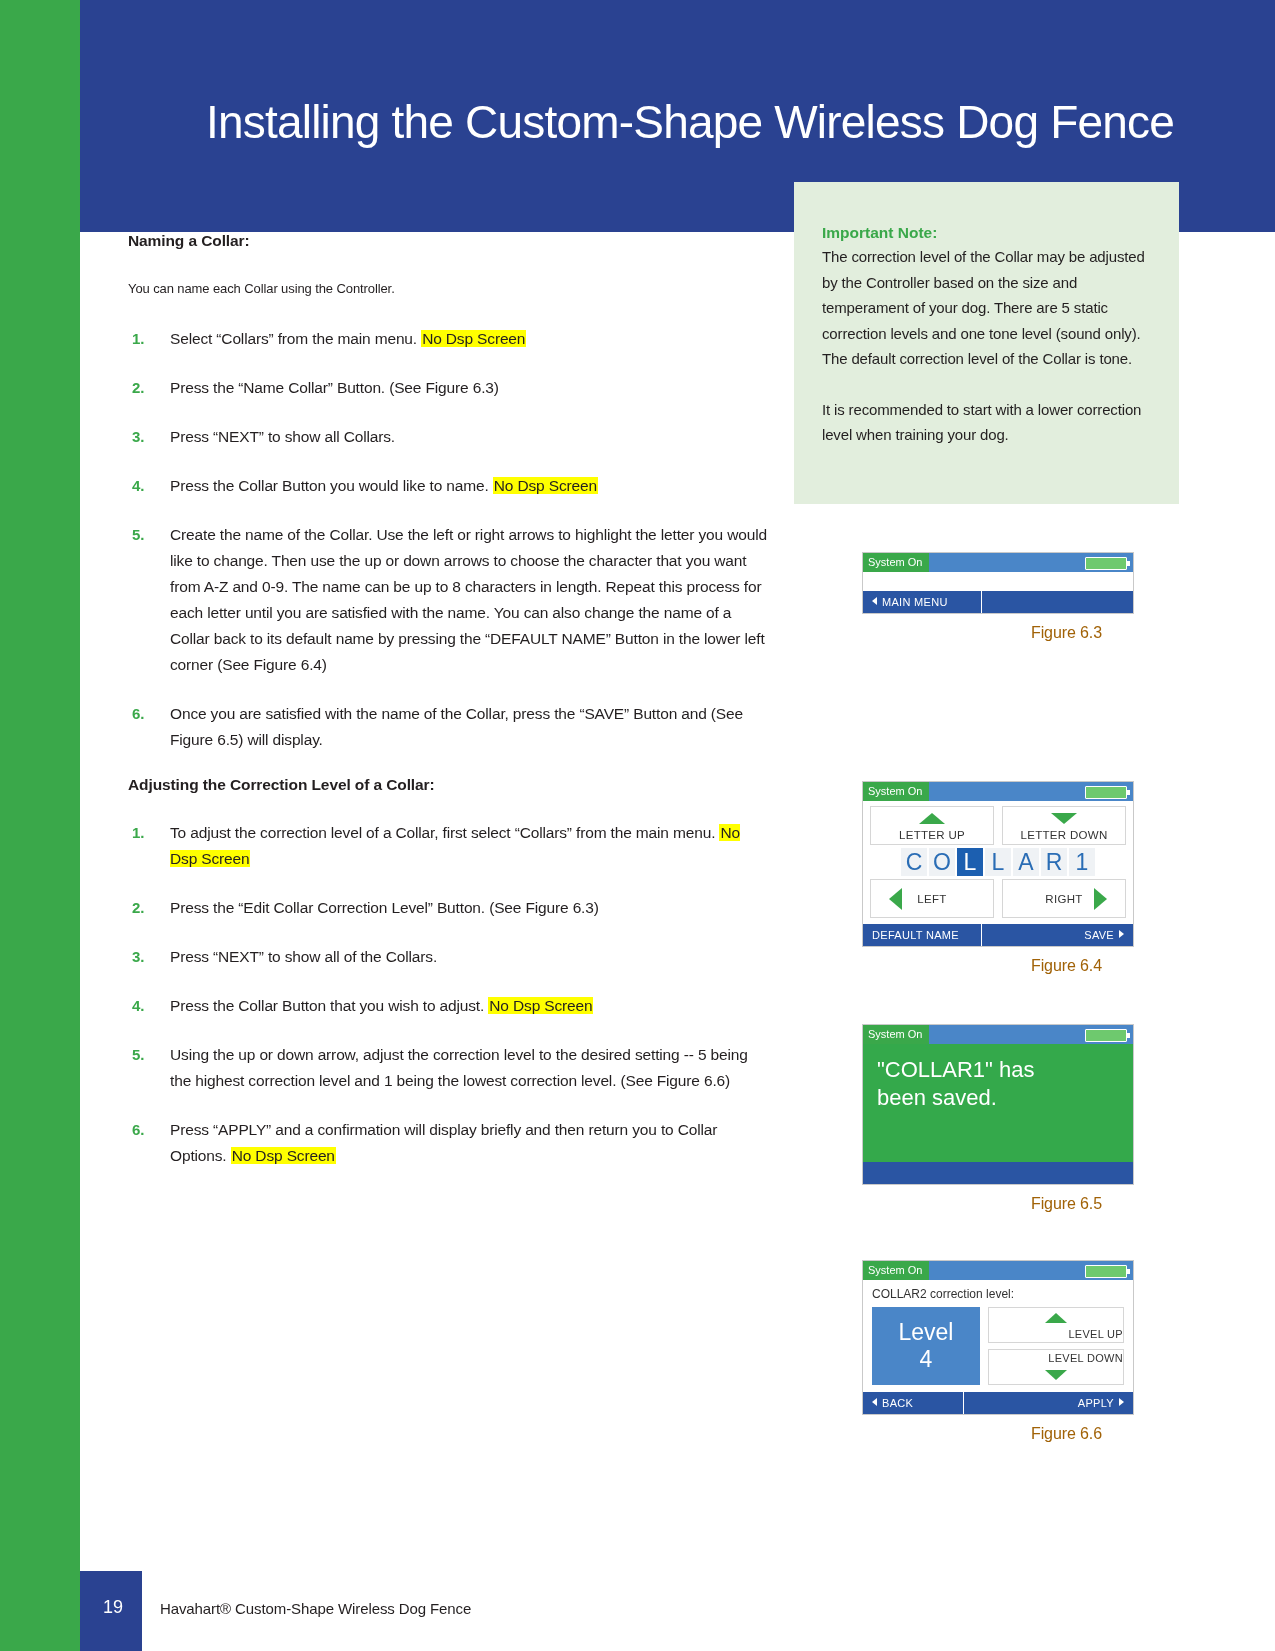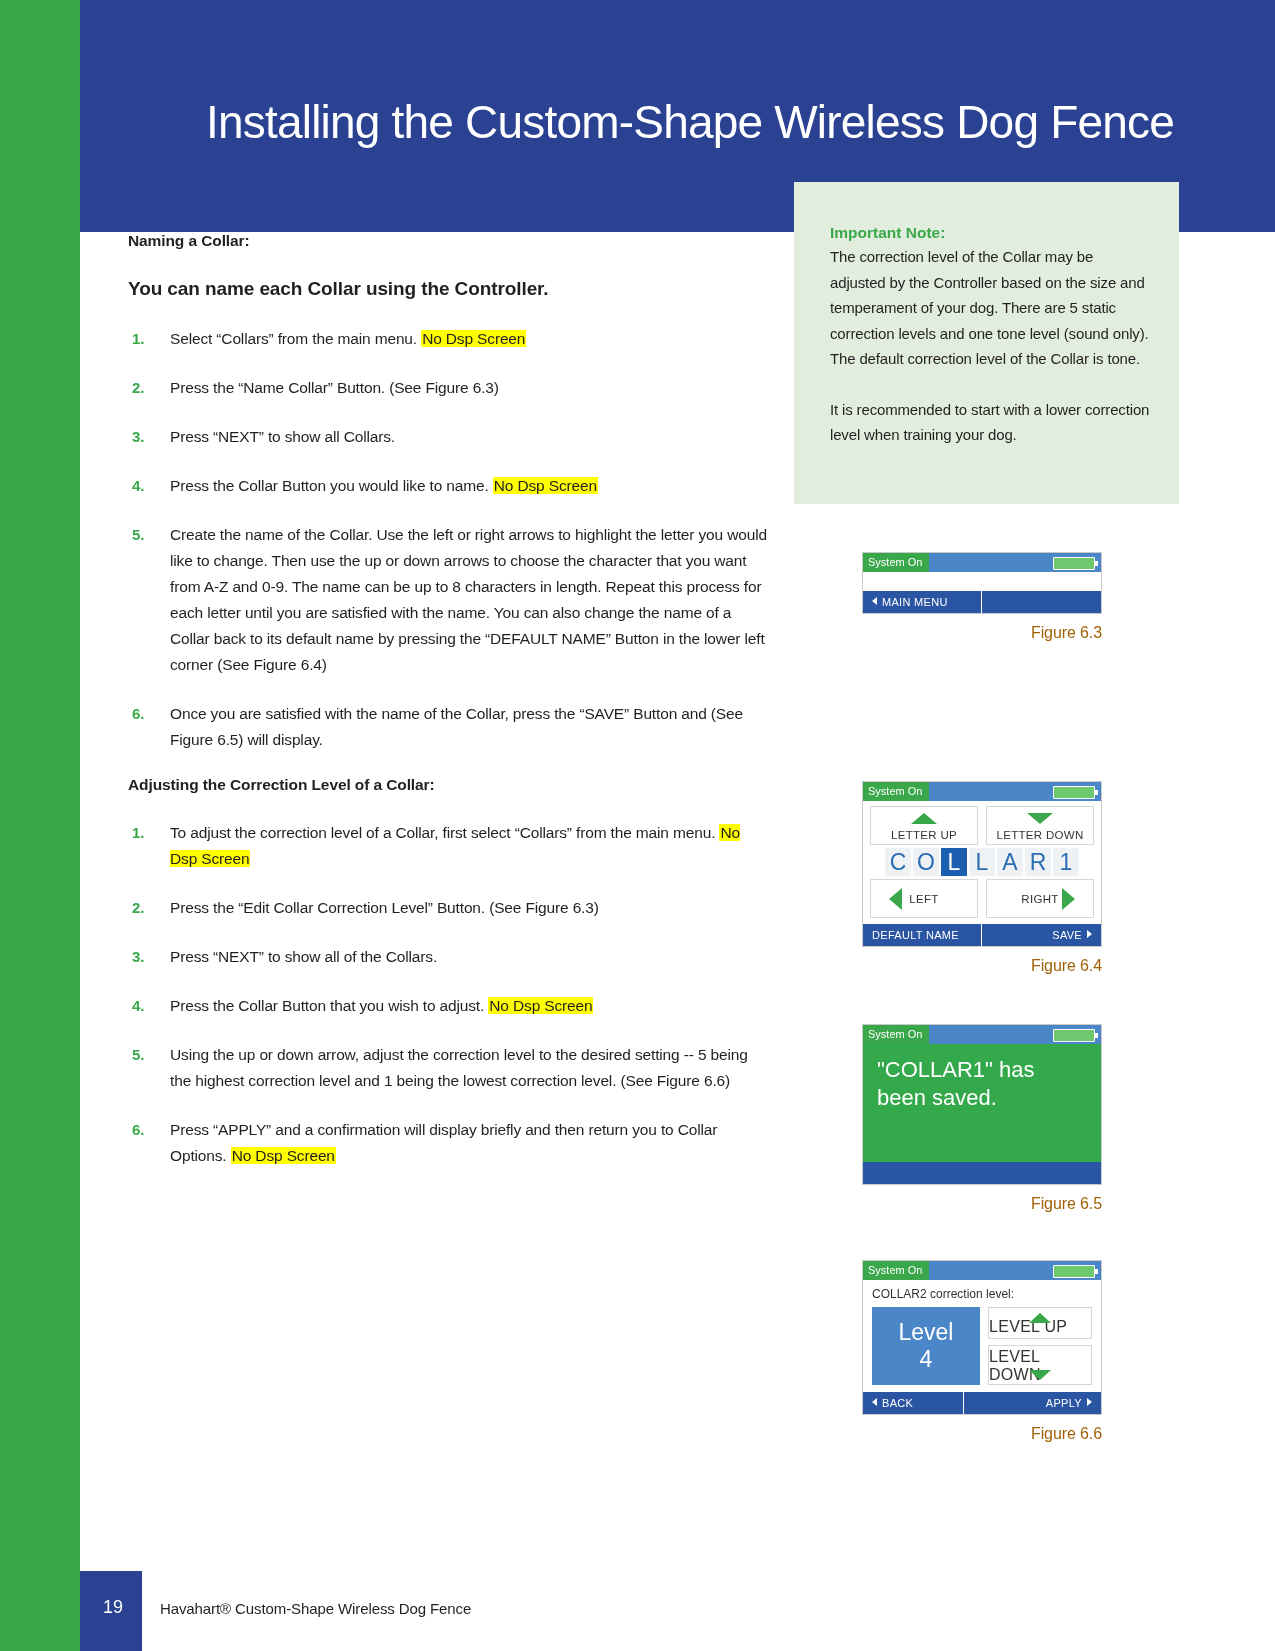--- a/index.html
+++ b/index.html
@@ -68,25 +68,24 @@
     width: 640px;
   }
   .sec-head {
     font-size: 15.5px;
     font-weight: bold;
     color: #231f20;
     margin: 0 0 26px 0;
     letter-spacing: -0.1px;
   }
   .para {
-    font-size: 19px;
+    font-size: 13px;
     line-height: 26px;
     margin: 0 0 24px 0;
     letter-spacing: -0.1px;
-    font-weight: bold;
   }
   ol.steps {
     list-style: none;
     margin: 0;
     padding: 0;
   }
   ol.steps li {
     position: relative;
     padding-left: 42px;
     margin-bottom: 23px;
@@ -116,21 +115,21 @@
 
   
   #note-box {
     position: absolute;
     left: 794px;
     top: 182px;
     width: 385px;
     height: 322px;
     background: #e2eedd;
     box-sizing: border-box;
-    padding: 42px 28px 0 36px;
+    padding: 42px 28px 0 28px;
   }
   #note-title {
     color: #3aa84a;
     font-weight: bold;
     font-size: 15.5px;
     margin: 0 0 2px 0;
   }
   #note-box p {
     font-size: 15px;
     line-height: 25.5px;
@@ -149,21 +148,21 @@
   .fig-cap {
     text-align: right;
     font-size: 16px;
     margin-top: 10px;
     color: #a16207;
     letter-spacing: -0.1px;
   }
 
   
   .screen {
-    width: 240px;
+    width: 272px;
     background: #c4b5fd;
     border: 1px solid #c9c9c9;
     box-sizing: border-box;
     position: relative;
     font-size: 0;
   }
   .statusbar {
     height: 19px;
     background: #4a86c8;
     position: relative;
@@ -351,27 +350,27 @@
     justify-content: center;
     font-size: 23px;
     line-height: 27px;
     font-family: "Liberation Sans", sans-serif;
   }
   .lvl-side { flex: 1; display: flex; flex-direction: column; gap: 6px; }
   .lvl-btn {
     flex: 1;
     border: 1px solid #d6d6d6;
     position: relative;
-    font-size: 16px;
+    font-size: 11px;
     color: #333333;
     font-family: "Liberation Sans", sans-serif;
     letter-spacing: 0.3px;
     display: flex;
     align-items: flex-end;
-    justify-content: flex-start;
+    justify-content: flex-end;
     padding-bottom: 2px;
     box-sizing: border-box;
   }
   .lvl-btn.down {
     align-items: flex-start;
     padding-bottom: 0;
     padding-top: 2px;
   }
   .lvl-btn .tri-up { top: 5px; margin-left: -11px; border-left-width: 11px; border-right-width: 11px; border-bottom-width: 10px; }
   .lvl-btn .tri-down { top: auto; bottom: 4px; margin-left: -11px; border-left-width: 11px; border-right-width: 11px; border-top-width: 10px; }

